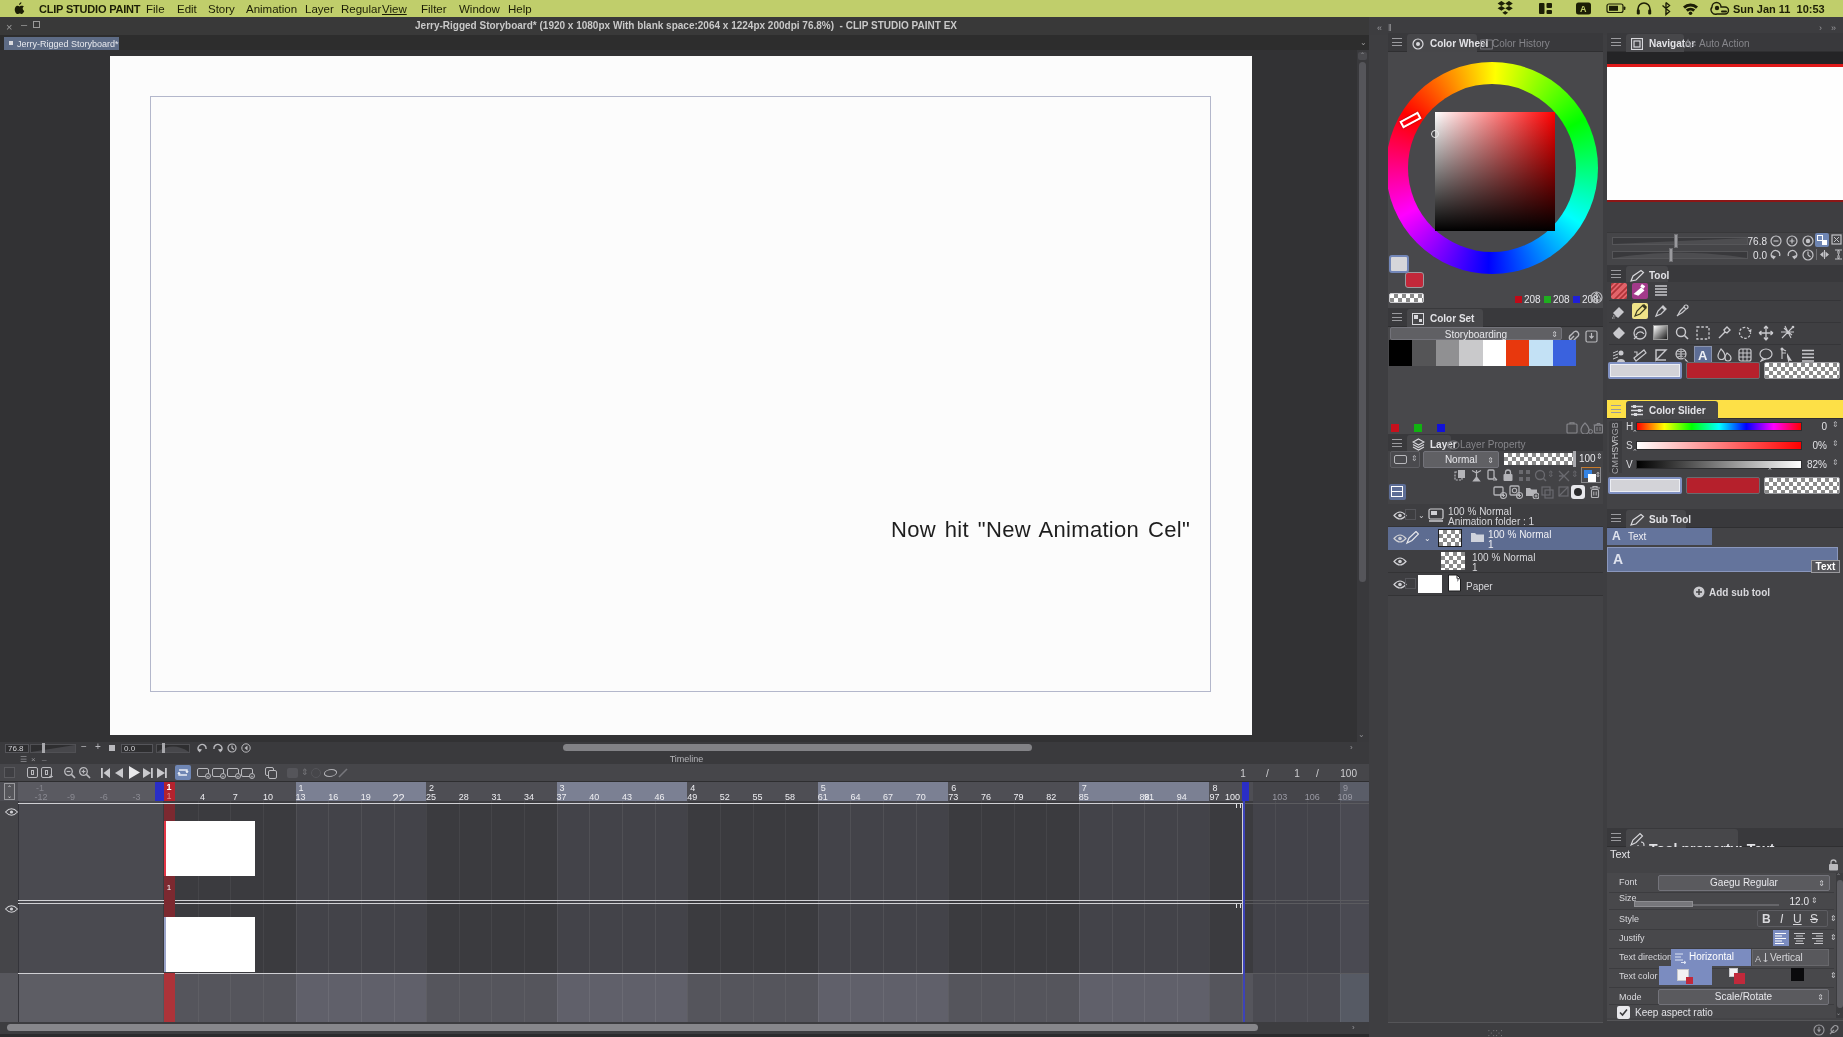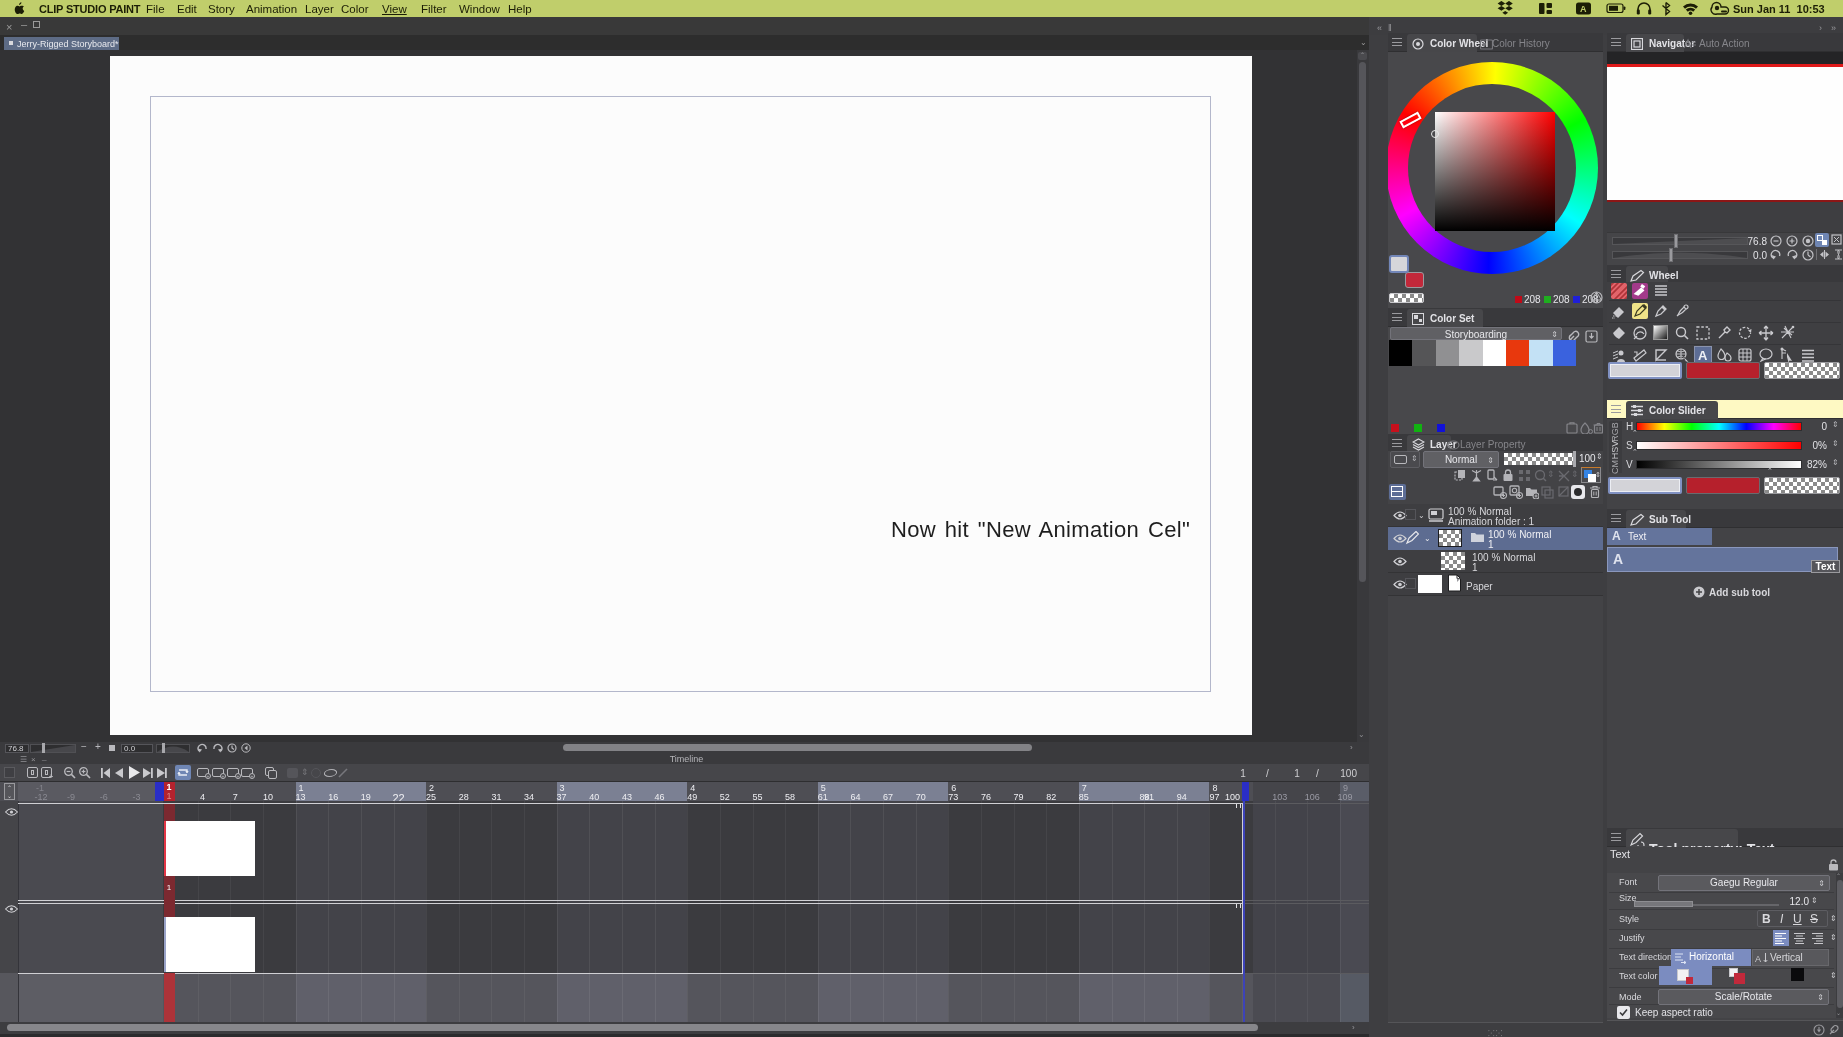--- a/index.html
+++ b/index.html
@@ -15,21 +15,21 @@
     <svg width="14" height="15" viewBox="0 0 14 16">
         <path fill="#1c1e06" d="M9.3 2.6 C9.8 1.8 10.7 1.2 11.6 1.2 C11.7 2.2 11.3 3.1 10.8 3.7 C10.2 4.4 9.4 4.9 8.5 4.8 C8.4 3.9 8.8 3.1 9.3 2.6 Z M11.9 6 C10.7 5.9 9.7 6.7 9.1 6.7 C8.5 6.7 7.6 6 6.6 6 C5.3 6 4.1 6.8 3.5 8 C2.2 10.3 3.2 13.7 4.5 15.6 C5.1 16.5 5.9 16.5 6.9 16.5 C7.9 16.5 8.2 15.9 9.4 15.9 C10.6 15.9 10.9 16.5 11.9 16.5 C12.9 16.5 13.6 15.6 14.2 14.7 C14.9 13.7 15.2 12.7 15.2 12.6 C15.2 12.6 13.2 11.8 13.2 9.6 C13.2 7.7 14.7 6.8 14.8 6.8 C13.9 5.5 12.6 6 11.9 6 Z" transform="scale(0.82) translate(-1.2,0.3)"></path>
       </svg>
   </div>
   <div class="a" style="left:39px;top:2.5px;font-weight:bold;font-size:11px;letter-spacing:-0.2px;">CLIP STUDIO PAINT</div>
   <div class="a" style="left:146px;top:2.5px;font-size:11.5px;">File</div>
   <div class="a" style="left:177px;top:2.5px;font-size:11.5px;">Edit</div>
   <div class="a" style="left:208px;top:2.5px;font-size:11.5px;">Story</div>
   <div class="a" style="left:246px;top:2.5px;font-size:11.5px;">Animation</div>
   <div class="a" style="left:305px;top:2.5px;font-size:11.5px;">Layer</div>
-  <div class="a" style="left:341px;top:2.5px;font-size:11.5px;">Color</div>
+  <div class="a" style="left:341px;top:2.5px;font-size:11.5px;">Regular</div>
   <div class="a" style="left:382px;top:2.5px;font-size:11.5px;text-decoration:underline;">View</div>
   <div class="a" style="left:421px;top:2.5px;font-size:11.5px;">Filter</div>
   <div class="a" style="left:459px;top:2.5px;font-size:11.5px;">Window</div>
   <div class="a" style="left:508px;top:2.5px;font-size:11.5px;">Help</div>
   <div class="a" style="left:1733px;top:3px;font-size:11px;font-weight:bold;">Sun Jan 11&nbsp; 10:53 PM</div>
   <svg class="a" style="left:1490px;top:1px;" width="240" height="15" viewBox="0 0 240 15">
       <g fill="#1c1e06">
         <path d="M12 1 l4 2.6 -4 2.6 -4 -2.6 Z M20 1 l4 2.6 -4 2.6 -4 -2.6 Z M12 6.2 l4 2.6 -4 2.6 -4 -2.6 Z M20 6.2 l4 2.6 -4 2.6 -4 -2.6 Z M16 11.6 l3 1.9 -3 1.9 -3 -1.9 Z" transform="translate(0,-1) scale(0.95)"></path>
       </g>
       <g fill="#1c1e06">
@@ -56,20 +56,21 @@
         <circle cx="227" cy="7" r="2.2"></circle>
         <rect x="231" y="9.5" width="6" height="2" rx="1"></rect>
       </g>
     </svg>
 </div>
 
 <div class="a" style="left:0;top:17px;width:1843px;height:18px;background:#393939;">
   <div class="a" style="left:6px;top:4px;color:#9a9a9a;font-size:11px;letter-spacing:6px;">×</div>
   <div class="a" style="left:21px;top:1px;color:#9a9a9a;font-size:11px;">–</div>
   <div class="a" style="left:33px;top:4px;width:7px;height:7px;border:1px solid #9a9a9a;"></div>
+  <div class="a" style="left:0;top:3px;width:1372px;text-align:center;color:#c9c9c9;font-size:10px;font-weight:bold;">Jerry-Rigged Storyboard* (1920 x 1080px With blank space:2064 x 1224px 200dpi 76.8%)&nbsp; - CLIP STUDIO PAINT EX</div>
 </div>
 
 <div class="a" style="left:0;top:35px;width:1566px;height:15px;background:#2d2d2d;">
   <div class="a" style="left:4px;top:2px;width:115px;height:13px;background:#5d6b85;color:#e8e9ee;font-size:9px;">
     <div class="a" style="left:5px;top:4px;width:4px;height:4px;background:#d8d8dc;"></div>
     <div class="a" style="left:13px;top:2px;">Jerry-Rigged Storyboard*</div>
   </div>
   <div class="a" style="left:1360px;top:3px;color:#9a9a9a;font-size:8px;">⌄</div>
 </div>
 
@@ -680,21 +681,21 @@
         </svg>
       </div>
 <div class="a" style="left:0;top:232px;width:236px;height:19px;background:#39393c;border-bottom:1px solid #2f2f31;">
         <div class="a" style="left:4px;top:5px;width:10px;height:8px;border-top:1.5px solid #9a9a9e;border-bottom:1.5px solid #9a9a9e;">
           <div class="a" style="left:0;top:2.5px;width:10px;height:1.5px;background:#9a9a9e;"></div>
         </div>
         <div class="a" style="left:19px;top:1px;width:42px;height:18px;background:#47474a;border-radius:3px 3px 0 0;">
           <svg class="a" style="left:4px;top:3px;" width="15" height="13" viewBox="0 0 15 13">
             <path d="M1 12 L3 7 L11 1.5 L13.5 3.5 L6 11 Z" fill="none" stroke="#d8d8dc" stroke-width="1.2"></path>
           </svg>
-          <div class="a" style="left:23px;top:4px;color:#e2e2e6;font-size:10px;font-weight:bold;white-space:nowrap;">Wheel</div>
+          <div class="a" style="left:23px;top:4px;color:#e2e2e6;font-size:10px;font-weight:bold;white-space:nowrap;">Tool</div>
         </div>
       </div>
 <div class="a" style="left:0;top:249px;width:236px;height:118px;background:#3f3f42;">
         <div class="a" style="left:2px;top:17.5px;width:232px;height:1px;background:#353538;"></div>
         <div class="a" style="left:2px;top:39.5px;width:232px;height:1px;background:#353538;"></div>
         <div class="a" style="left:2px;top:61.5px;width:232px;height:1px;background:#353538;"></div>
         <div class="a" style="left:4px;top:1px;width:16px;height:16px;background:#e2646b;border-radius:2px;overflow:hidden;">
           <svg width="16" height="16" viewBox="0 0 16 16">
             <path d="M-2 4 L4 -2 M-2 9 L9 -2 M-2 14 L14 -2 M2 18 L18 2 M7 18 L18 7 M12 18 L18 12" stroke="#b03338" stroke-width="1.6"></path>
           </svg>
@@ -794,21 +795,21 @@
           <path d="M8 6 L13 14 L10.5 13.5 L9.5 15.5 L8 10 Z" fill="#c9c9cd"></path>
           <circle cx="3" cy="2" r="1.5" fill="#c9c9cd"></circle>
         </svg>
         <svg class="a" style="left:193px;top:65px;" width="16" height="16" viewBox="0 0 16 16">
           <path d="M2 3.5 h12 M2 7 h12 M2 10.5 h12 M2 14 h12" stroke="#c9c9cd" stroke-width="1.5"></path>
         </svg>
         <div class="a" style="left:1px;top:80px;width:74px;height:17px;background:#d3d3d8;border:2px solid #8091c2;box-shadow:inset 0 0 0 1px #eceef4;border-radius:2px;"></div>
         <div class="a" style="left:79px;top:80px;width:74px;height:17px;background:#b6202c;border:1px solid #6a6a6e;border-radius:2px;"></div>
         <div class="a checker-s" style="left:157px;top:80px;width:76px;height:17px;border:1px solid #9a9a9e;border-radius:2px;"></div>
       </div>
-<div class="a" style="left:0;top:367px;width:236px;height:19px;background:#fef9c3;border-bottom:1px solid #2f2f31;">
+<div class="a" style="left:0;top:367px;width:236px;height:19px;background:#fde047;border-bottom:1px solid #2f2f31;">
         <div class="a" style="left:4px;top:5px;width:10px;height:8px;border-top:1.5px solid #9a9a9e;border-bottom:1.5px solid #9a9a9e;">
           <div class="a" style="left:0;top:2.5px;width:10px;height:1.5px;background:#9a9a9e;"></div>
         </div>
         <div class="a" style="left:19px;top:1px;width:92px;height:18px;background:#47474a;border-radius:3px 3px 0 0;">
           <svg class="a" style="left:4px;top:3px;" width="14" height="13" viewBox="0 0 14 13">
             <path d="M1 2.5 h12 M1 6.5 h12 M1 10.5 h12" stroke="#d8d8dc" stroke-width="1.3"></path>
             <rect x="3" y="1" width="3" height="3" fill="#d8d8dc"></rect>
             <rect x="8" y="5" width="3" height="3" fill="#d8d8dc"></rect>
             <rect x="4" y="9" width="3" height="3" fill="#d8d8dc"></rect>
           </svg>

